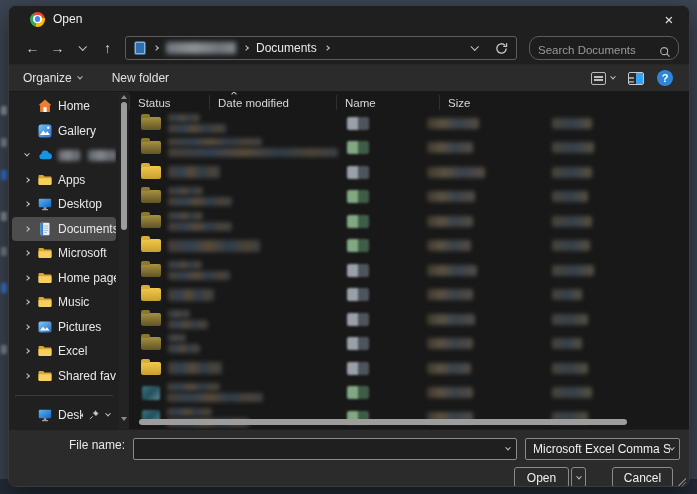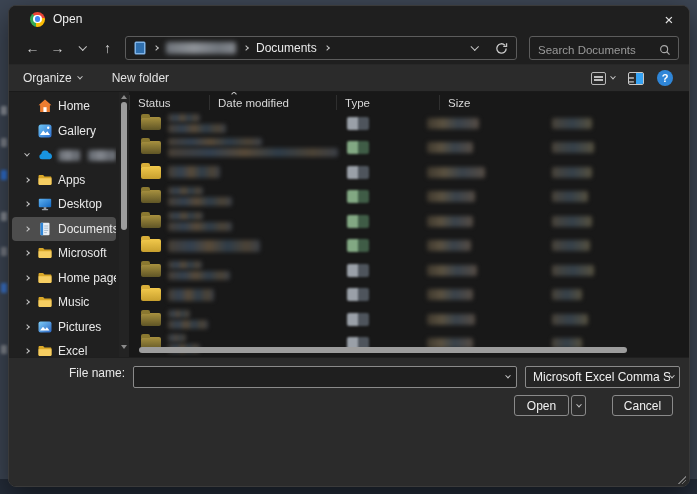--- a/index.html
+++ b/index.html
@@ -34,39 +34,39 @@
   .chev.right{transform:rotate(-45deg)}
   .chev.up{transform:rotate(-135deg)}
   .chev.small{width:4px;height:4px;border-width:1.2px}
   .addressbar{flex:1;height:24px;margin-left:4px;border:1px solid #5c5c5c;border-radius:3px;background:#1d1d1d;
     display:flex;align-items:center;padding:0 4px 0 8px;gap:8px;min-width:0}
   .crumb-blur{width:70px;height:12px;border-radius:2px;filter:blur(2.5px);
     background:linear-gradient(90deg,#6e737a,#8e9298 40%,#70757c 75%,#85898f)}
   .crumb-text{font-size:12px;color:#eaeaea;white-space:nowrap}
   .addr-right{margin-left:auto;display:flex;align-items:center;gap:4px}
   .icon-slot{width:22px;height:22px;display:flex;align-items:center;justify-content:center}
-  .searchbox{width:150px;height:24px;margin-left:10px;border:1px solid #5c5c5c;border-radius:3px;background:#1d1d1d;
-    display:flex;align-items:center;padding:4px 4px 0 8px;flex:none}
+  .searchbox{width:150px;height:24px;margin-left:10px;border:1px solid #5c5c5c;border-radius:10px;background:#1d1d1d;
+    display:flex;padding:4px 4px 0 8px;flex:none}
   .searchbox input{flex:1;min-width:0;border:0;outline:0;background:transparent;color:#e6e6e6;font-size:11.5px;
     font-family:"Liberation Sans","DejaVu Sans",sans-serif}
   .searchbox input::placeholder{color:#9a9a9a}
   
   .cmdbar{height:28px;flex:none;background:#2b2b2b;display:flex;align-items:center;padding:0 10px 0 14px;
     border-top:1px solid #272727;border-bottom:1px solid #1a1a1a}
   .cmd-item{display:flex;align-items:center;gap:6px;font-size:12px;color:#e3e3e3;margin-right:30px}
   .cmd-right{margin-left:auto;display:flex;align-items:center;gap:13px;padding-right:6px}
   .listview-icon{width:15px;height:13px;border:1px solid #b9b9b9;border-radius:2px;padding:2px 2px;
     background:repeating-linear-gradient(180deg,transparent 0 1.5px,#bfbfbf 1.5px 3px) content-box}
   .preview-icon{width:16px;height:13px;border:1px solid #c9c9c9;border-radius:2px;display:flex;overflow:hidden}
   .preview-icon .l{flex:1;background:repeating-linear-gradient(180deg,transparent 0 2.5px,#9a9a9a 2.5px 4px) 0 2px/70% 70% no-repeat}
   .preview-icon .r{flex:1;background:#35a3f5}
   .help-icon{width:16px;height:16px;border-radius:50%;background:#2f86d8;color:#fff;font-size:11px;font-weight:bold;
     display:flex;align-items:center;justify-content:center}
   
-  .main{flex:none;height:265px;display:flex;background:#181818}
+  .main{flex:none;height:337px;display:flex;background:#181818}
   .sidebar{width:110px;flex:none;background:#202020;padding-top:2px;overflow:hidden;position:relative}
   .side-item{height:24.5px;display:flex;align-items:center;padding-left:9px;gap:5px;margin:0 3px;border-radius:4px;font-size:12px;color:#e8e8e8;white-space:nowrap;overflow:hidden}
   .side-item .exp{width:11px;flex:none;display:flex;justify-content:center}
   .side-item .sicon{width:16px;height:16px;flex:none}
   .side-item.selected{background:#4d4d4d}
   .side-item .lbl{overflow:hidden;white-space:nowrap}
   .side-divider{height:1px;background:#3a3a3a;margin:7px 6px}
   .side-blur{height:11px;border-radius:2px;filter:blur(2.2px);background:linear-gradient(90deg,#5f646b,#84888f 45%,#62666d 80%,#7d8188)}
   .pin-chev{margin-left:auto;display:flex;align-items:center;gap:6px;padding-right:6px}
   .vscroll{width:10px;flex:none;position:relative;background:#232323}
@@ -410,21 +410,21 @@
       <span class="tri up"></span>
       <span class="thumb"></span>
       <span class="tri dn"></span>
     </div>
 
     <div class="filearea">
       <div class="fl-header" id="flheader">
         <span class="chev up small sort-caret"></span>
           <span class="fl-col" style="width: 80px;">Status</span>
           <span class="fl-col" style="width: 127px;">Date modified</span>
-          <span class="fl-col" style="width: 103px;">Type</span>
+          <span class="fl-col" style="width: 103px;">Name</span>
           <span class="fl-col" style="flex: 1 1 0%;">Size</span>
         </div>
       <div class="fl-rows" id="flrows">
           <div class="frow">
             <div class="cell" style="width: 210px;">
               <span class="icon-folder dim"></span>
               <div class="nameblobs">
                 <div class="bl" style="width: 32px; height: 8px;"></div>
                 <div class="bl" style="width: 58px; height: 9px;"></div>
               </div>

